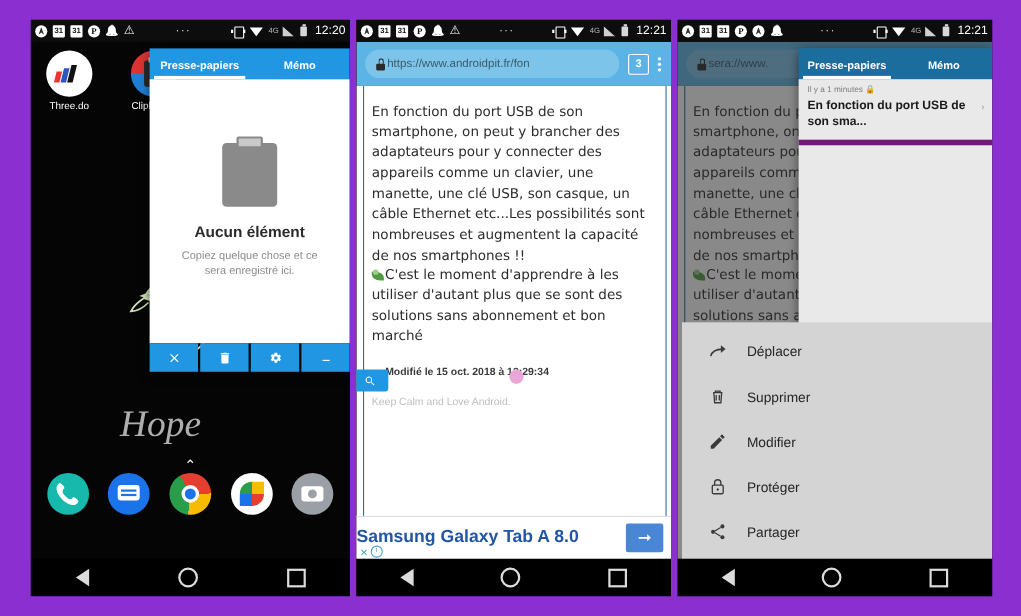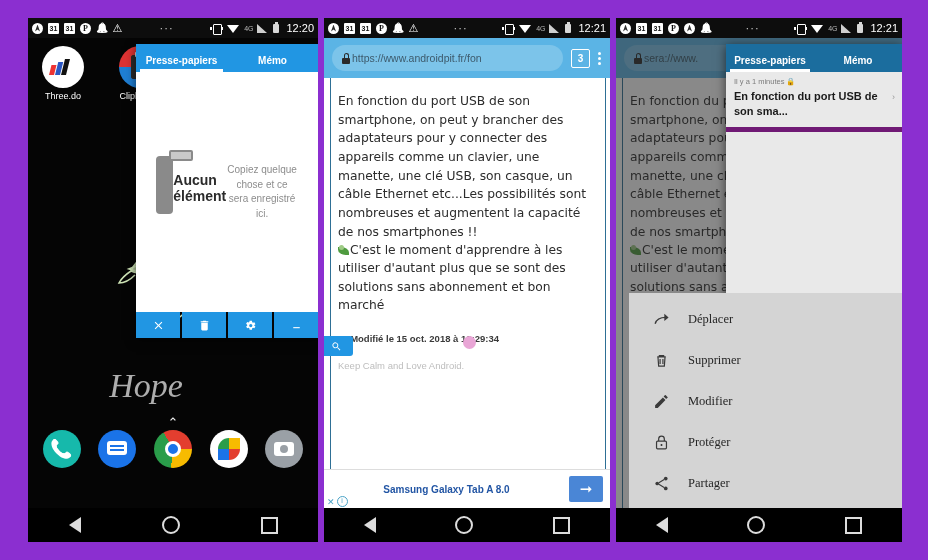--- a/index.html
+++ b/index.html
@@ -117,21 +117,21 @@
     border-radius:50%;background:#9aa0a6;z-index:2;}
 
   
   .cbwin{position:absolute;z-index:30;box-shadow:0 2px 10px rgba(0,0,0,.6);}
   .cb-tabs{display:flex;background:#2196E3;height:28px;align-items:flex-end;}
   .cb-tab{flex:1;text-align:center;color:#fff;font-size:10px;font-weight:bold;
     padding-bottom:6px;position:relative;}
   .cb-tab.active:after{content:"";position:absolute;left:4px;right:4px;bottom:0;height:3px;
     background:#fff;}
   .cb-body{background:#fff;}
-  .cb-empty{display:flex;flex-direction:row;align-items:center;justify-content:center;
+  .cb-empty{display:flex;flex-direction:column;align-items:center;justify-content:center;
     height:100%;box-sizing:border-box;padding:14px 20px;}
   .cb-clip{width:50px;height:58px;background:#8a8a8a;border-radius:4px;position:relative;
     margin-bottom:14px;}
   .cb-clip:before{content:"";position:absolute;left:13px;top:-6px;width:24px;height:11px;
     background:#c9c9c9;border:2px solid #8a8a8a;border-radius:2px;box-sizing:border-box;}
   .cb-h{font-size:14px;font-weight:bold;color:#2b2b2b;margin-bottom:8px;}
   .cb-sub{font-size:10px;color:#8d8d8d;text-align:center;line-height:1.45;}
   .cb-toolbar{display:flex;gap:2px;}
   .cb-btn{flex:1;height:26px;background:#2196E3;color:#fff;display:flex;
     align-items:center;justify-content:center;font-size:13px;}
@@ -180,32 +180,32 @@
   .selhandle{position:absolute;left:-5px;top:258px;width:34px;height:20px;background:#2196E3;
     border-radius:3px 3px 3px 0;display:flex;align-items:center;justify-content:center;
     color:#fff;font-size:11px;z-index:6;}
   .selhandle:before{content:"";position:absolute;left:-9px;top:0;width:0;height:0;
     border-top:10px solid transparent;border-bottom:10px solid transparent;
     border-right:9px solid #2196E3;}
   .pinkdot{position:absolute;left:139px;top:258px;width:13px;height:13px;border-radius:50%;
     background:#e9a6d6;z-index:7;}
   .adbar{position:absolute;left:0;right:0;bottom:0;height:38px;background:#fff;
     border-top:1px solid #ddd;display:flex;align-items:center;z-index:8;}
-  .ad-txt{flex:1;text-align:center;font-size:10px;font-weight:bold;color:#2255a4;}
+  .ad-txt{flex:1;text-align:left;font-size:16px;font-weight:bold;color:#2255a4;}
   .ad-go{width:34px;height:26px;background:#4a86d6;border-radius:2px;margin-right:7px;
     display:flex;align-items:center;justify-content:center;color:#fff;font-size:15px;}
   .ad-close{position:absolute;left:3px;bottom:1px;font-size:9px;color:#4aa3c7;
     display:flex;gap:2px;align-items:center;}
   .ad-i{width:9px;height:9px;border:1px solid #4aa3c7;border-radius:50%;font-size:7px;
     line-height:8px;text-align:center;}
 
   
   .dim{position:absolute;left:0;top:0;right:0;bottom:0;background:rgba(40,40,40,.55);z-index:20;}
-  .ctxmenu{position:absolute;left:13px;right:0;bottom:34px;background:#d4d4d4;z-index:35;
-    padding:6px 4px 4px 0;font-family:Liberation Serif, serif;}
+  .ctxmenu{position:absolute;left:4px;right:0;bottom:34px;background:#d4d4d4;z-index:35;
+    padding:6px 4px 4px 0;}
   .ctxrow{display:flex;align-items:center;height:41px;padding-left:24px;gap:18px;}
   .ctx-lbl{font-size:12.5px;color:#262626;}
   .ctx-ic{width:17px;height:17px;flex:0 0 auto;color:#3a3a3a;}
   .ctx-ic svg{display:block;}
 </style>
 </head>
 <body>
 
 <div class="stage">
 

